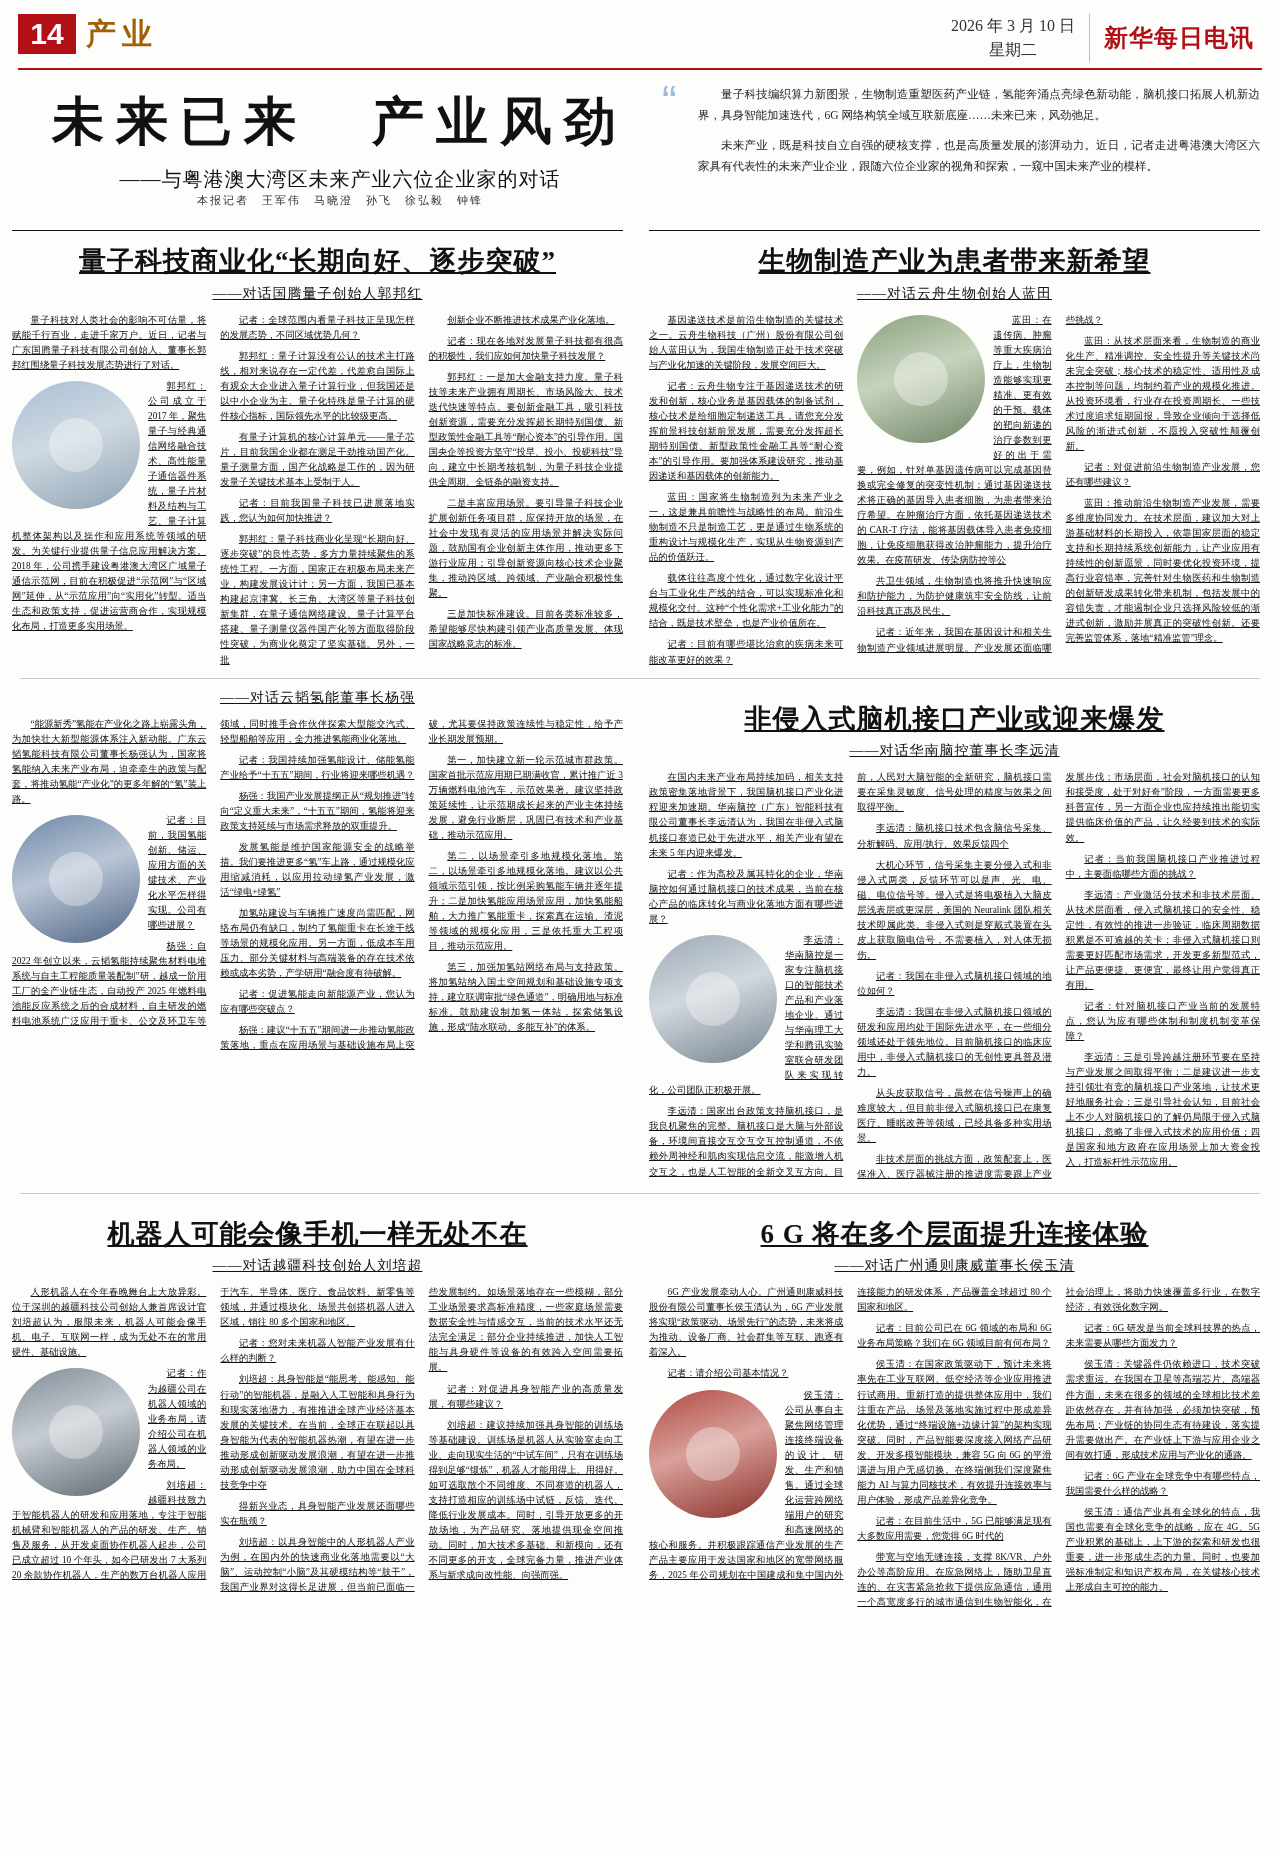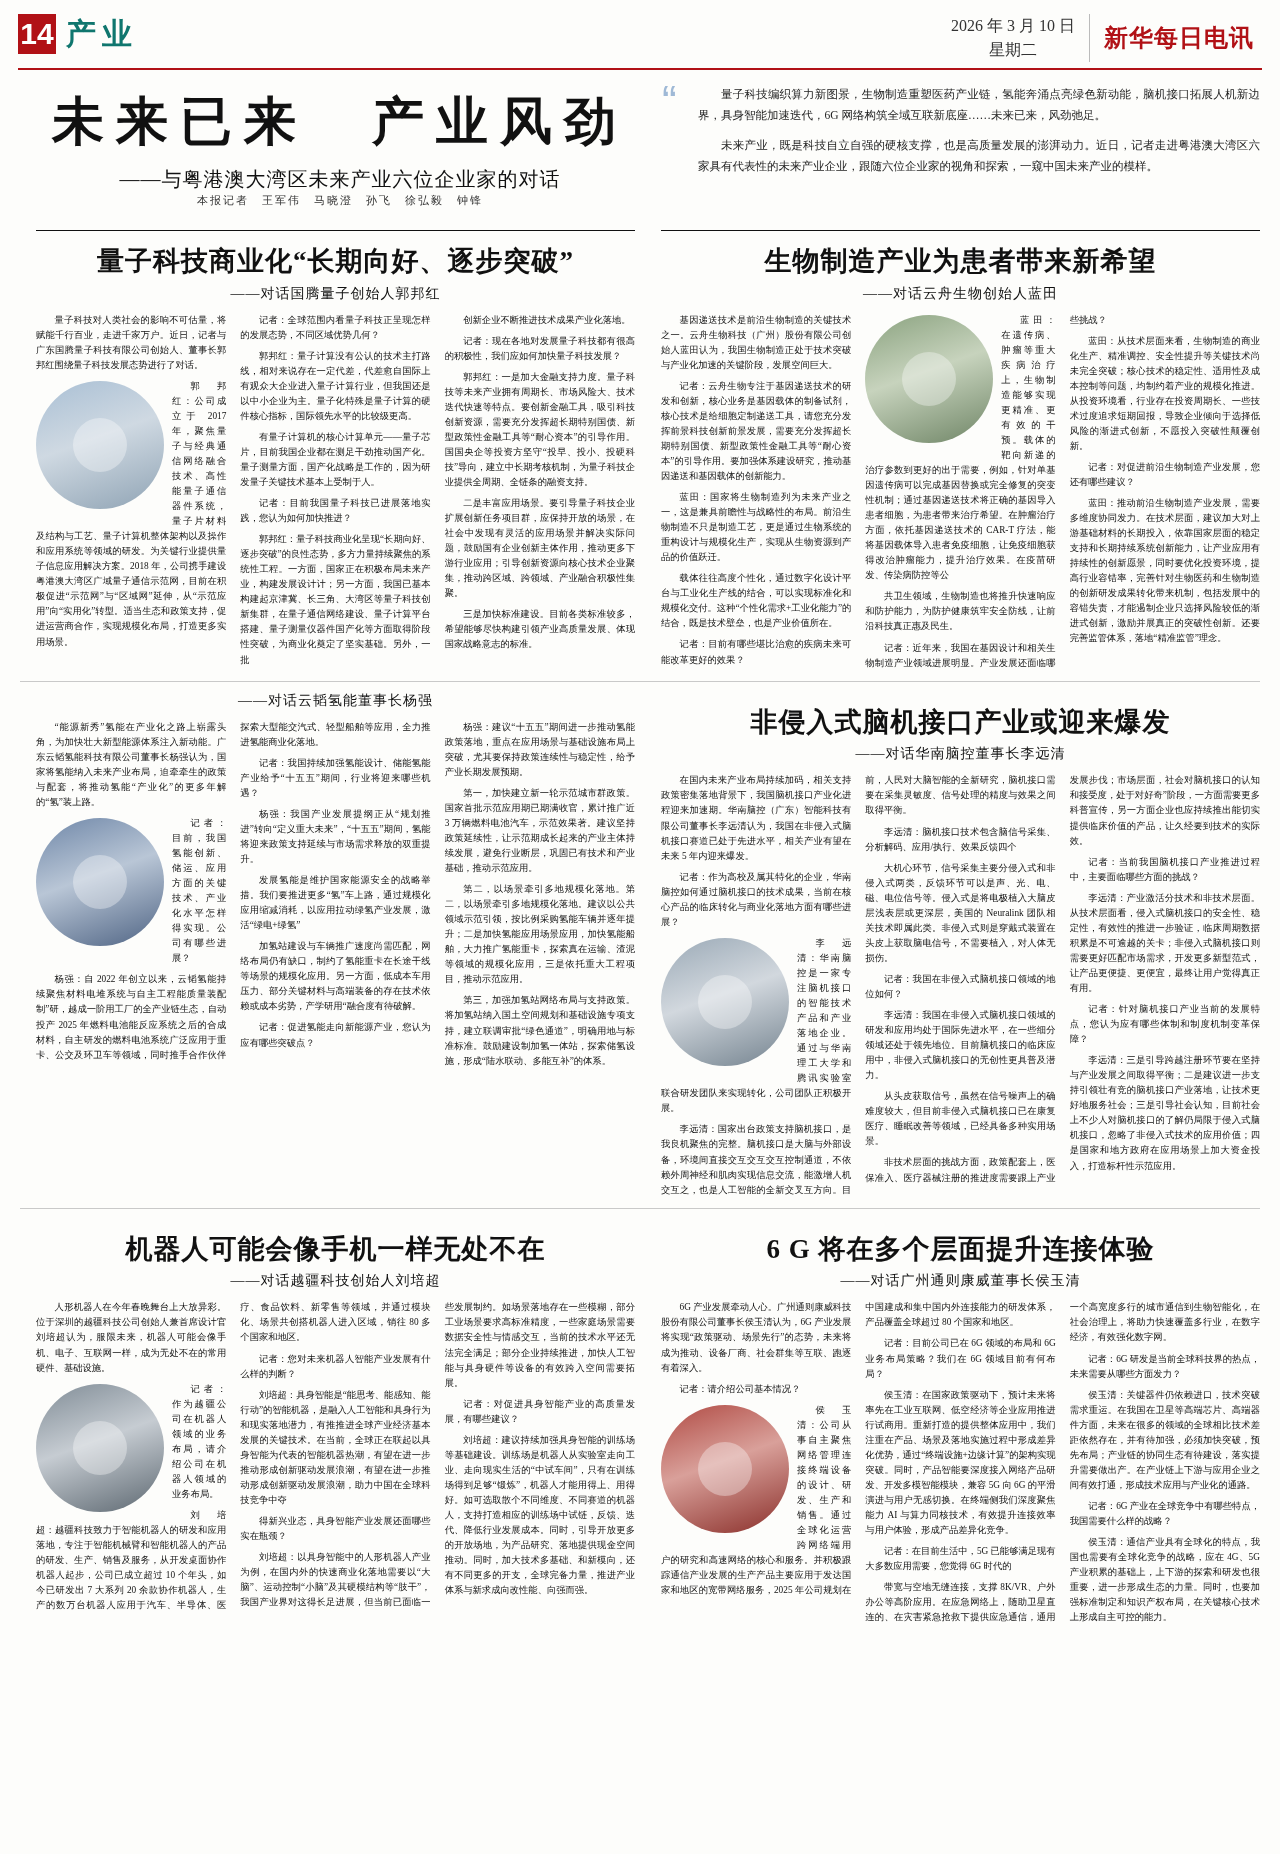--- a/index.html
+++ b/index.html
@@ -5,43 +5,43 @@
   html,body{margin:0;padding:0;}
   body{
     width:1280px;height:1854px;background:#fdfdfb;
     font-family:"Liberation Serif","DejaVu Serif",serif;
     color:#111;
   }
   .page{width:1280px;height:1854px;position:relative;padding:0;box-sizing:border-box;}
 
   
   .masthead{display:flex;align-items:flex-start;padding:14px 26px 0 18px;}
-  .pagenum-box{width:38px;height:40px;background:#b11116;color:#fff;
+  .pagenum-box{width:58px;height:40px;background:#b11116;color:#fff;
     font-family:"Liberation Sans",sans-serif;font-size:30px;font-weight:bold;
     display:flex;align-items:center;justify-content:center;line-height:1;}
-  .section-name{color:#0f766e;font-size:30px;font-weight:bold;margin-left:10px;
+  .section-name{color:#a16207;font-size:30px;font-weight:bold;margin-left:10px;
     letter-spacing:6px;line-height:40px;}
   .masthead-right{margin-left:auto;display:flex;align-items:center;gap:14px;}
   .date-block{text-align:center;font-size:16px;line-height:1.5;color:#333;border-right:1px solid #bbb;padding-right:14px;}
   .paper-title{color:#b11116;font-size:24px;font-weight:bold;letter-spacing:1px;
     font-family:"Liberation Sans",sans-serif;}
   .rule{height:2px;background:#b11116;margin:6px 18px 0 18px;}
 
   
   .hero{display:flex;padding:14px 20px 0 20px;gap:2px;}
   .hero-left{flex:0 0 640px;text-align:center;padding-top:8px;}
   .hero-title{font-size:52px;font-weight:bold;letter-spacing:12px;line-height:1.15;}
   .hero-sub{font-size:20px;margin-top:14px;letter-spacing:1px;}
   .hero-byline{font-size:11px;color:#333;letter-spacing:2px;}
   .hero-right{flex:1;font-size:11.5px;line-height:1.85;color:#222;text-align:justify;position:relative;padding-left:36px;}
   .quote-mark{position:absolute;left:0;top:-4px;font-size:44px;color:#9fb9d6;font-family:"Liberation Sans",sans-serif;line-height:1;}
   .hero-right p{margin:0 0 8px 0;text-indent:2em;}
 
   
-  .band{display:flex;gap:26px;padding:10px 20px 0 36px;}
+  .band{display:flex;gap:26px;padding:10px 20px 0 12px;text-decoration:underline;}
   .col-half{flex:1;min-width:0;}
   .art-title{font-size:27px;font-weight:bold;text-align:center;letter-spacing:1px;line-height:1.25;margin:14px 0 6px;}
   .art-sub{font-size:14px;text-align:center;margin-bottom:10px;letter-spacing:1px;}
   .divider{border-top:1px solid #111;margin:12px 0 0 0;}
   .hr-thin{border-top:1px solid #c9c9c9;margin:10px 20px 0 20px;}
 
   .cols3{column-count:3;column-gap:14px;font-size:9.3px;line-height:1.62;text-align:justify;}
   .cols3 p{margin:0 0 6px 0;text-indent:2em;}
   .photo-wrap{width:128px;height:128px;border-radius:50%;overflow:hidden;float:left;margin:2px 8px 6px 0;
     display:flex;align-items:center;justify-content:center;}

